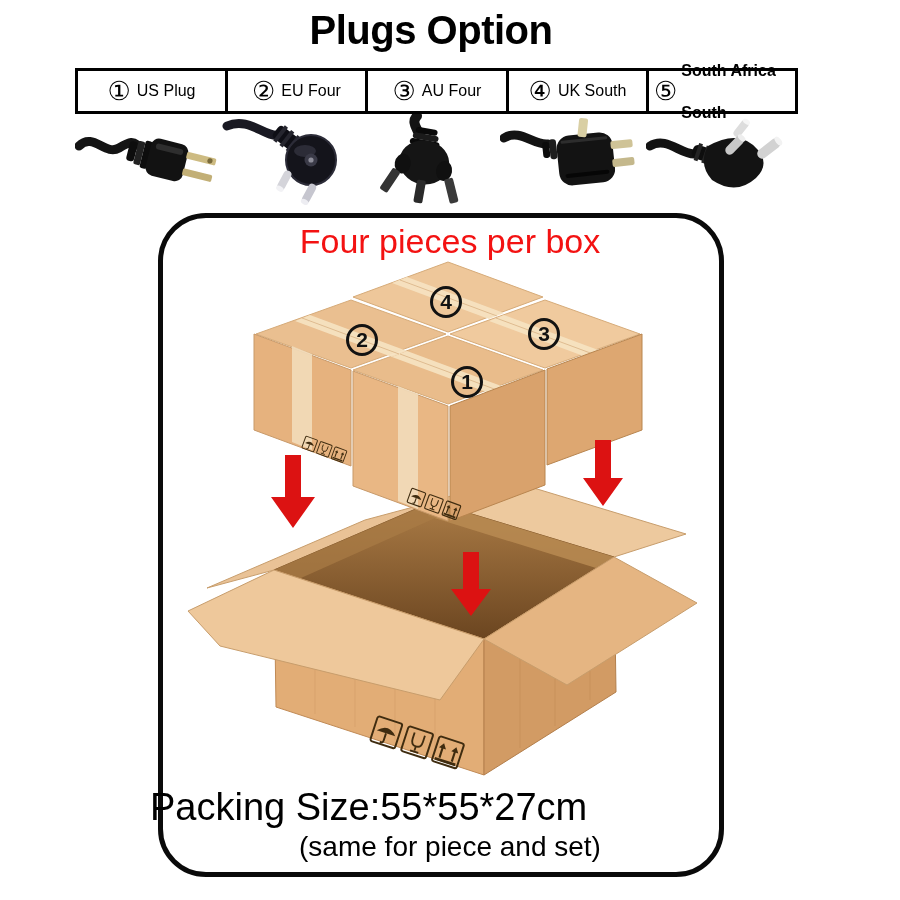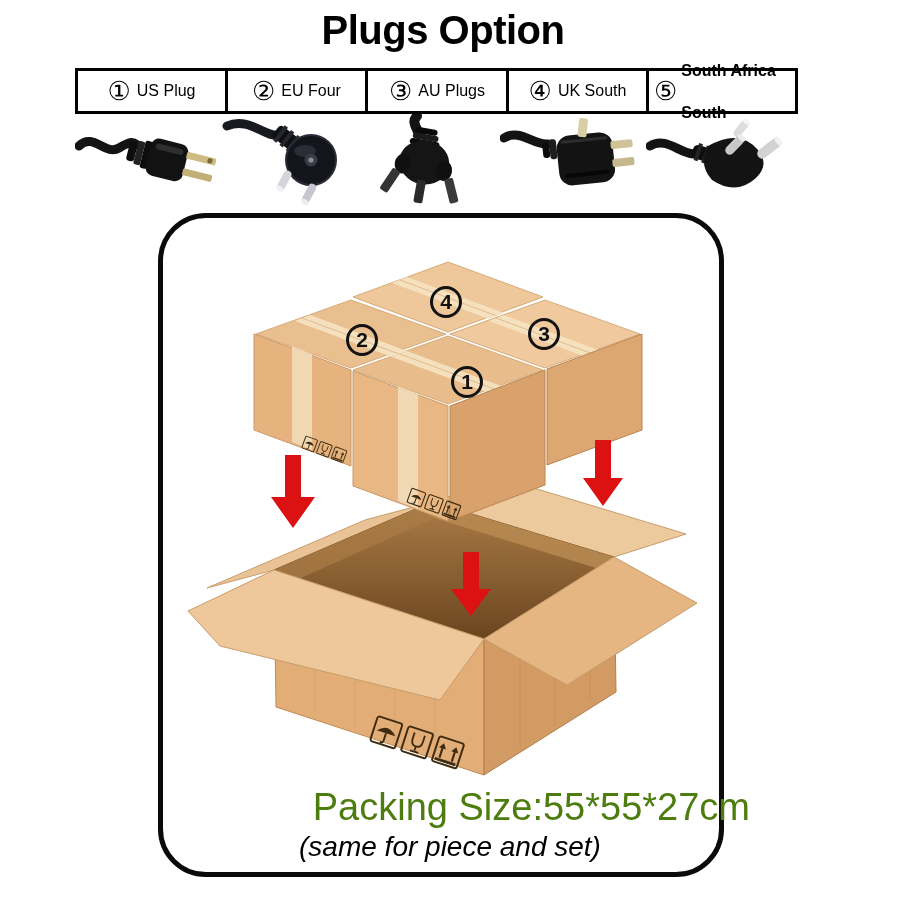--- a/index.html
+++ b/index.html
@@ -1,20 +1,20 @@
 <!DOCTYPE html>
 <html><head>
 <meta charset="utf-8">
 <style>
   html,body{margin:0;padding:0;background:#ffffff;}
   #page{position:relative;width:900px;height:900px;background:#ffffff;overflow:hidden;
         font-family:"Liberation Sans", sans-serif;color:#000;}
 
   
-  .title{position:absolute;left:12px;top:8px;width:862px;text-align:center;
+  .title{position:absolute;left:0;top:8px;width:862px;text-align:center;
          font-size:40px;font-weight:700;letter-spacing:-0.5px;color:#000;}
 
   
   .ptable{position:absolute;left:75px;top:68px;width:723px;height:46px;
           border:3px solid #000;box-sizing:border-box;display:flex;background:#fff;}
   .cell{display:flex;align-items:center;justify-content:center;gap:6px;
         border-left:3px solid #000;box-sizing:border-box;}
   .cell:first-child{border-left:none;}
   .c1{width:147px;} .c2{width:140px;} .c3{width:141px;} .c4{width:140px;} .c5{width:149px;flex:1;justify-content:flex-start;padding-left:5px;gap:4px;}
   .cnum{font-size:26px;font-weight:400;line-height:1;}
@@ -33,44 +33,44 @@
   .illus{position:absolute;left:150px;top:210px;width:575px;height:668px;}
 
   
   .circ{position:absolute;width:32px;height:32px;border:3px solid #121212;border-radius:50%;
         box-sizing:border-box;display:flex;align-items:center;justify-content:center;
         font-size:21px;font-weight:700;color:#121212;background:transparent;}
   .circ4{left:430px;top:286px;} .circ2{left:346px;top:324px;}
   .circ3{left:528px;top:318px;} .circ1{left:451px;top:366px;}
 
   
-  .size-text{position:absolute;left:150px;top:786px;width:600px;text-align:right;
-             font-size:38px;font-weight:400;color:#4d7c0f;}
+  .size-text{position:absolute;left:150px;top:786px;width:600px;text-align:left;
+             font-size:38px;font-weight:400;color:#000000;}
   .note-text{position:absolute;left:150px;top:831px;width:600px;text-align:center;
-             font-size:28px;font-weight:400;color:#000;font-style:italic;}
+             font-size:28px;font-weight:400;color:#000;}
 </style>
 </head>
 <body>
 
 <div id="page">
 
   <div class="title">Plugs Option</div>
 
   <div class="ptable">
     <div class="cell c1">
       <span class="cnum">①</span>
       <span class="clabel">US Plug</span>
     </div>
     <div class="cell c2">
       <span class="cnum">②</span>
       <span class="clabel">EU Four</span>
     </div>
     <div class="cell c3">
       <span class="cnum">③</span>
-      <span class="clabel">AU Plugs</span>
+      <span class="clabel">AU Four</span>
     </div>
     <div class="cell c4">
       <span class="cnum">④</span>
       <span class="clabel">UK South</span>
     </div>
     <div class="cell c5">
       <span class="cnum">⑤</span>
       <span class="clabel2">
         <span>South Africa</span>
         <span>South</span>
@@ -174,20 +174,21 @@
         <ellipse cx="119" cy="21.5" rx="5" ry="2.8" fill="#f2f2f2"></ellipse>
       </g>
       <g transform="rotate(44 88 34)">
         <rect x="82" y="20" width="9" height="23" rx="4.5" fill="#c8c8c8"></rect>
         <ellipse cx="86.5" cy="21.5" rx="4.5" ry="2.6" fill="#eeeeee"></ellipse>
       </g>
     </svg>
   </div>
 
   <div class="panel"></div>
+  <div class="panel-heading">Four pieces per box</div>
 
   <svg class="illus" viewBox="0 0 575 668" xmlns="http://www.w3.org/2000/svg" xmlns:xlink="http://www.w3.org/1999/xlink">
     <defs>
       <linearGradient id="innerGrad" x1="0" y1="0" x2="0" y2="1">
         <stop offset="0" stop-color="#ab7c46"></stop>
           <stop offset="1" stop-color="#6b4520"></stop>
       </linearGradient>
       <g id="pictos">
         <rect x="0" y="0" width="24" height="24" rx="2" fill="none" stroke="#3f2c10" stroke-width="1.8"></rect>
         <path d="M3,13 Q12,3 21,13 Z" fill="#3f2c10"></path>

